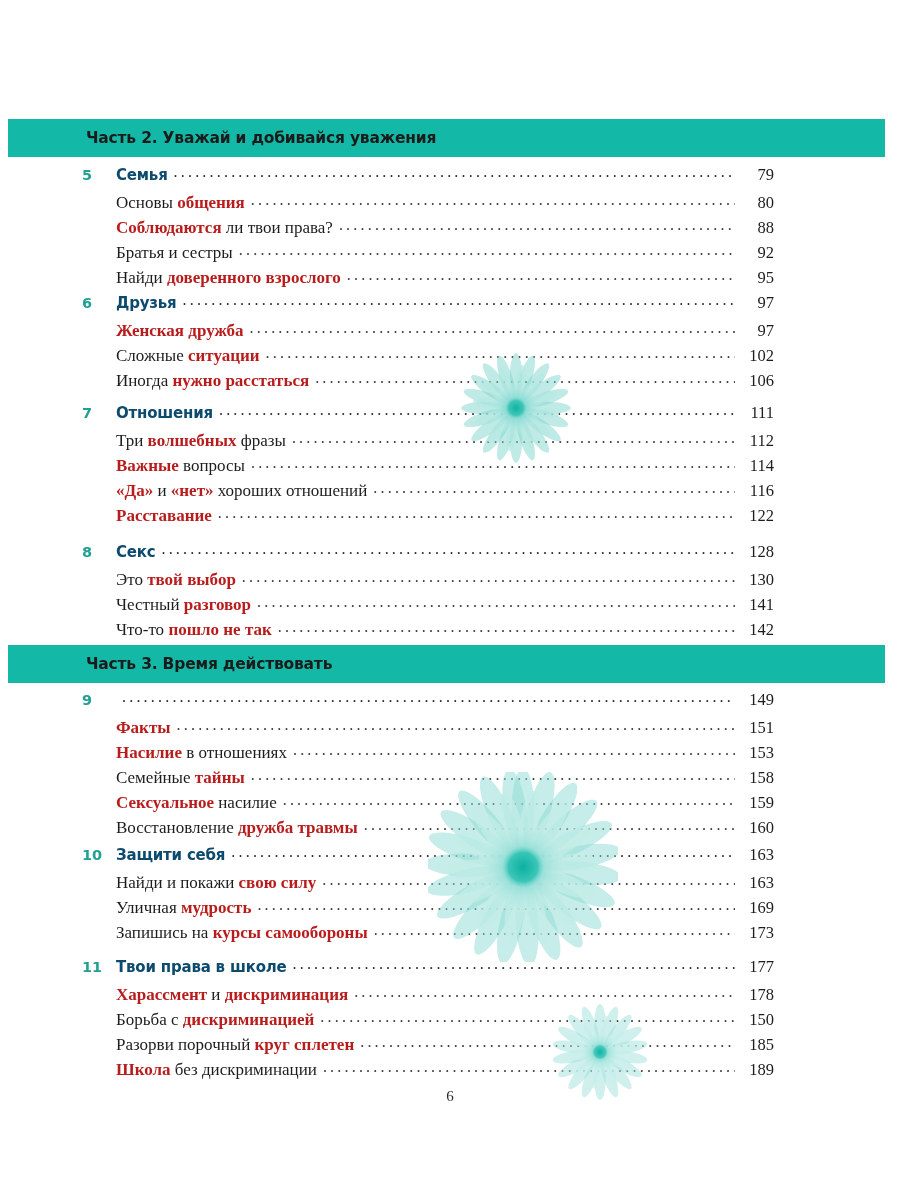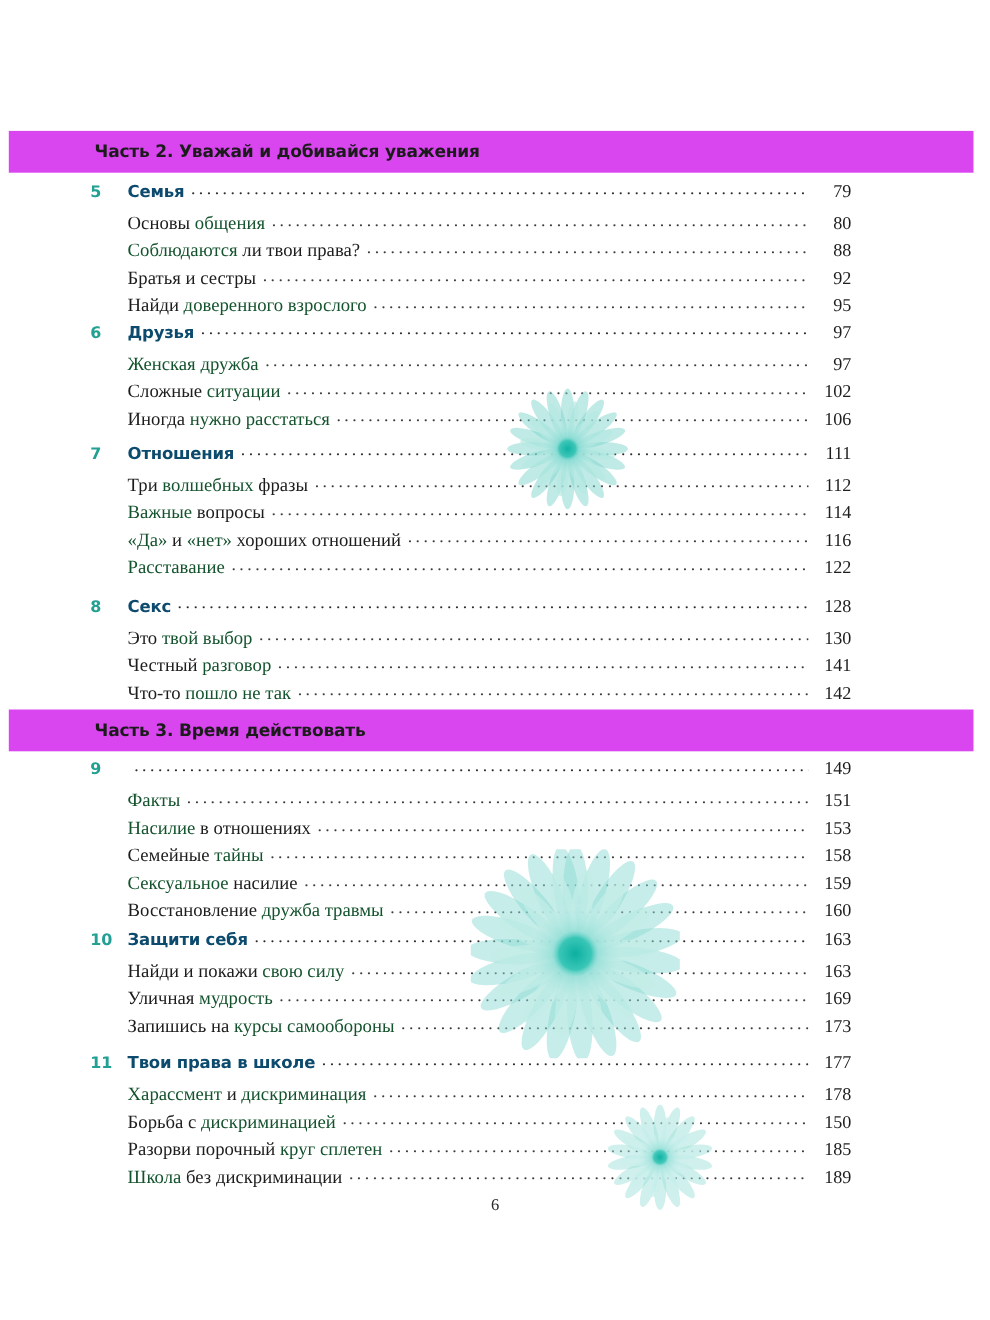--- a/index.html
+++ b/index.html
@@ -20,21 +20,21 @@
     inset: 0;
     background: #fff;
   }
 
   
   .part-bar {
     position: absolute;
     left: 8px;
     width: 877px;
     height: 38px;
-    background: #d946ef;
+    background: #14b8a6;
     display: flex;
     align-items: center;
   }
   .part-bar .part-title {
     margin-left: 78px;
     font-family: "DejaVu Sans", "Liberation Sans", sans-serif;
     font-weight: bold;
     font-size: 15.5px;
     letter-spacing: -0.2px;
     color: #1b1b1b;
@@ -78,21 +78,21 @@
     font-weight: bold;
     font-size: 15px;
     color: #0c4a6e;
     letter-spacing: -0.2px;
   }
   .row.sub .label {
     font-family: "Liberation Serif", "DejaVu Serif", serif;
     font-size: 17px;
     color: #1d1d1d;
   }
-  .row.sub .label .hl { color: #14532d; }
+  .row.sub .label .hl { color: #b91c1c; font-weight: bold; }
 
   
   .leader {
     flex: 1 1 auto;
     position: relative;
     top: -3px;
     margin: 0 5px 0 6px;
     height: 1em;
     overflow: hidden;
     color: #3b3b3b;

